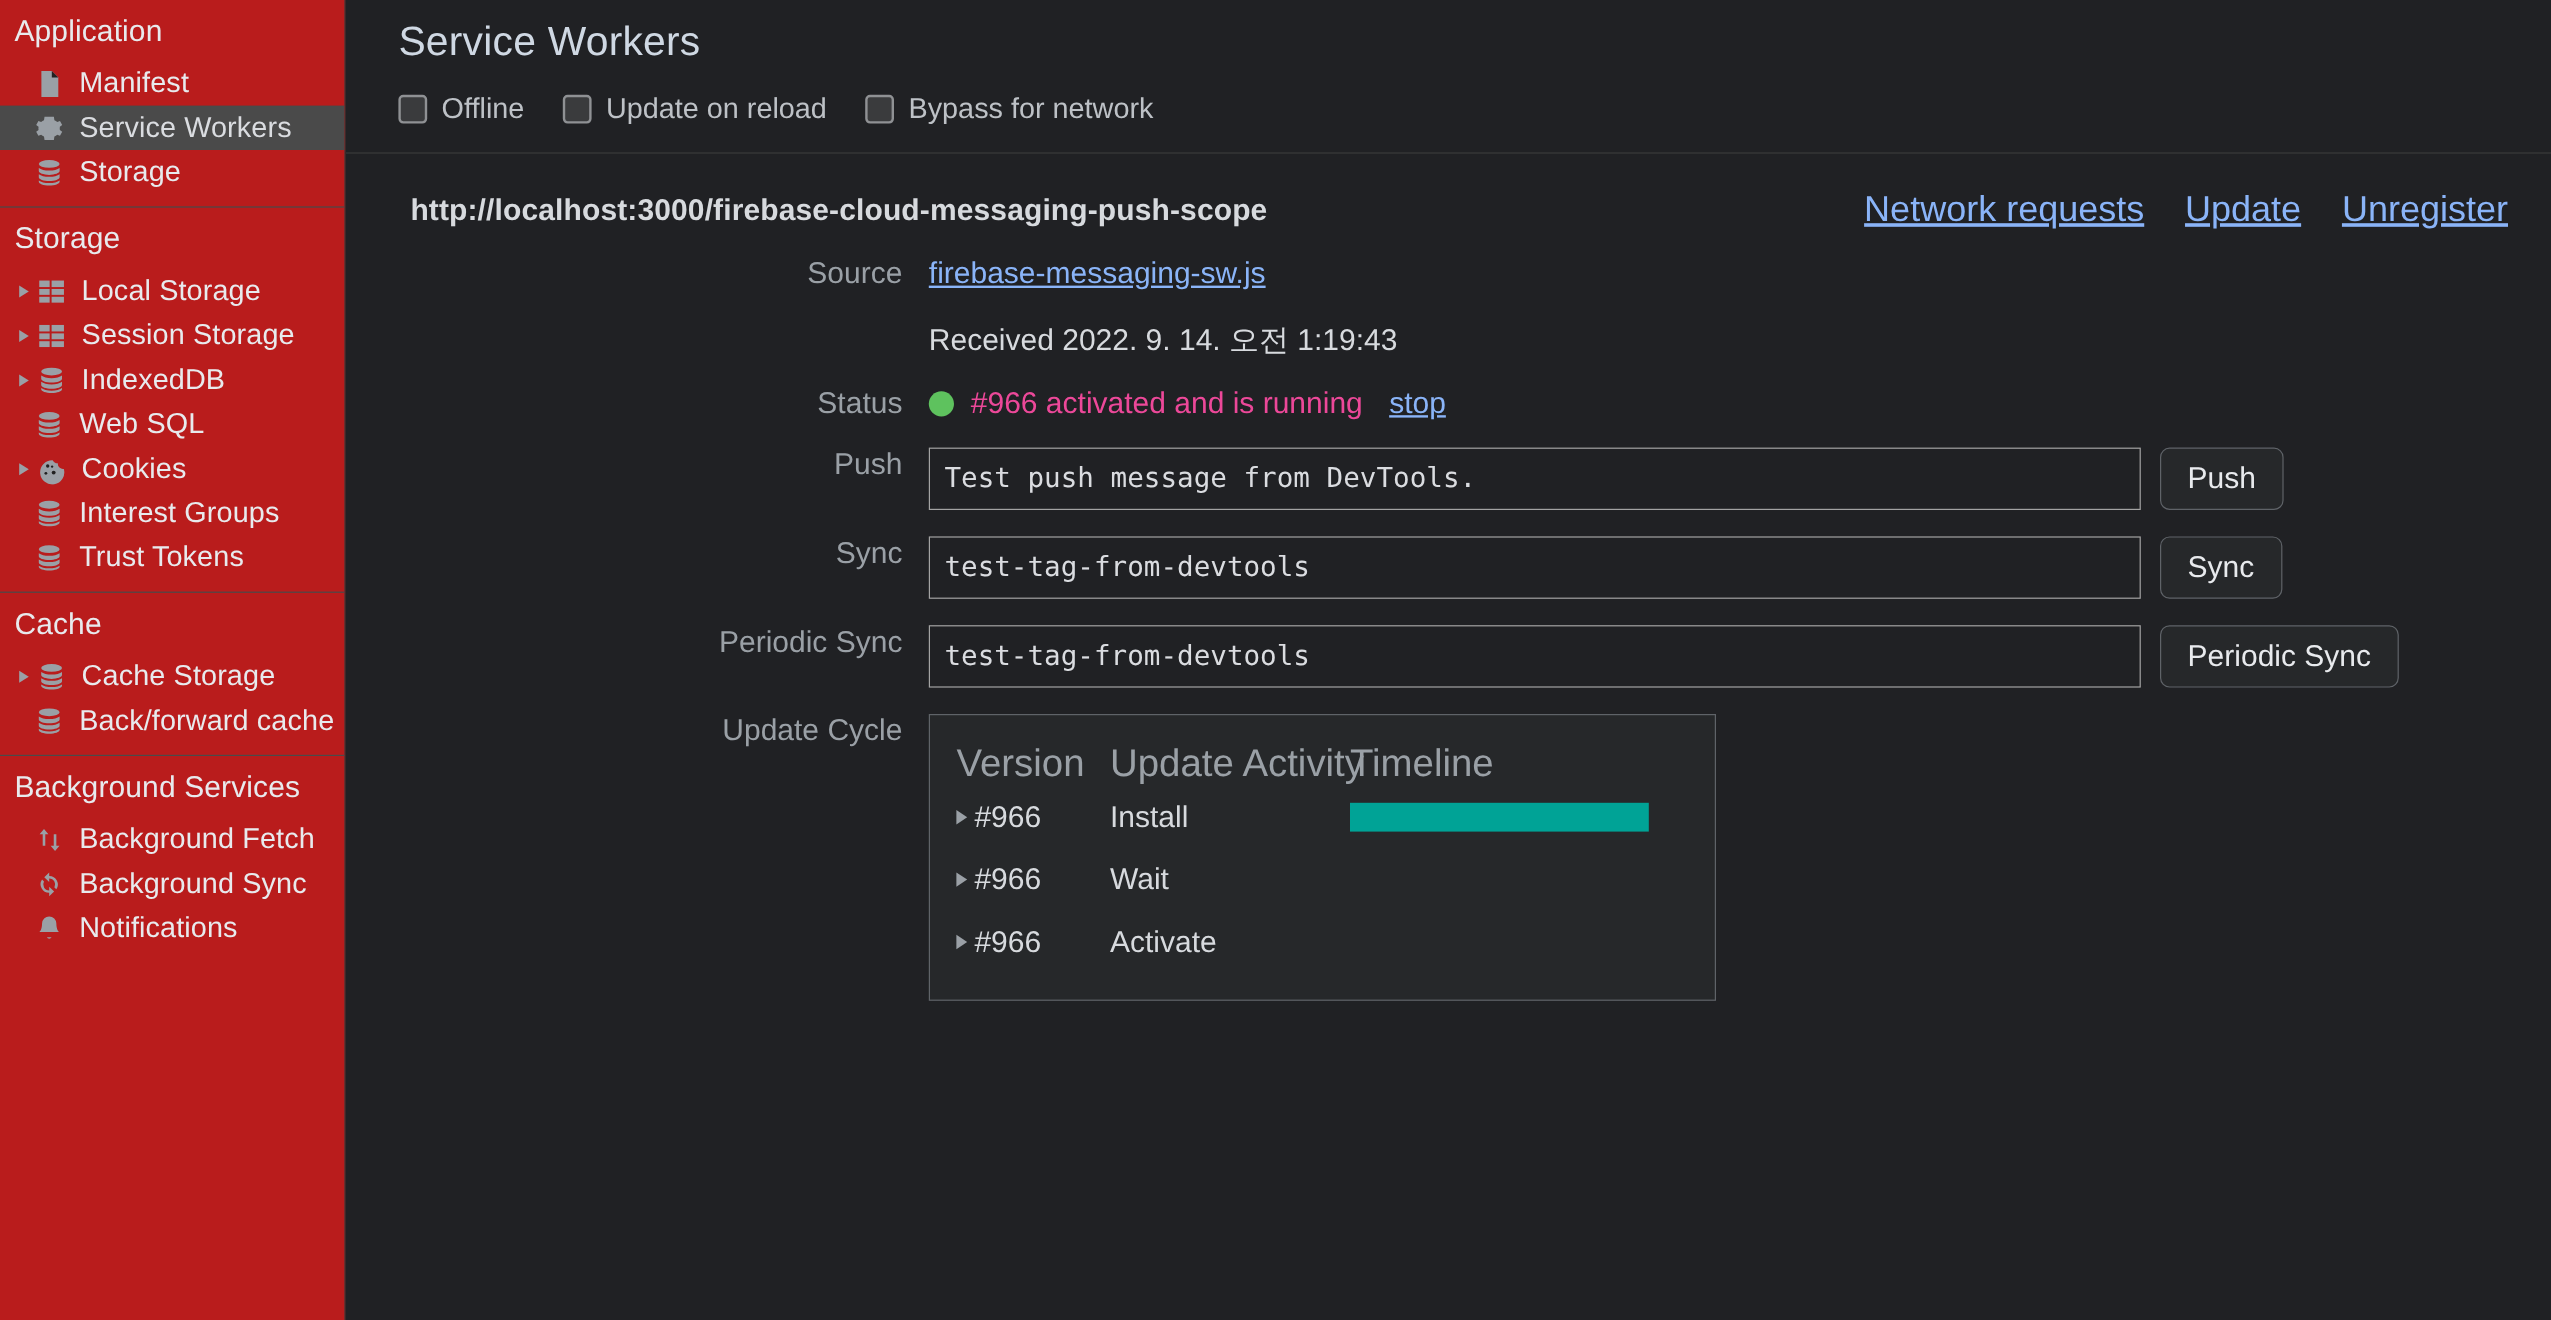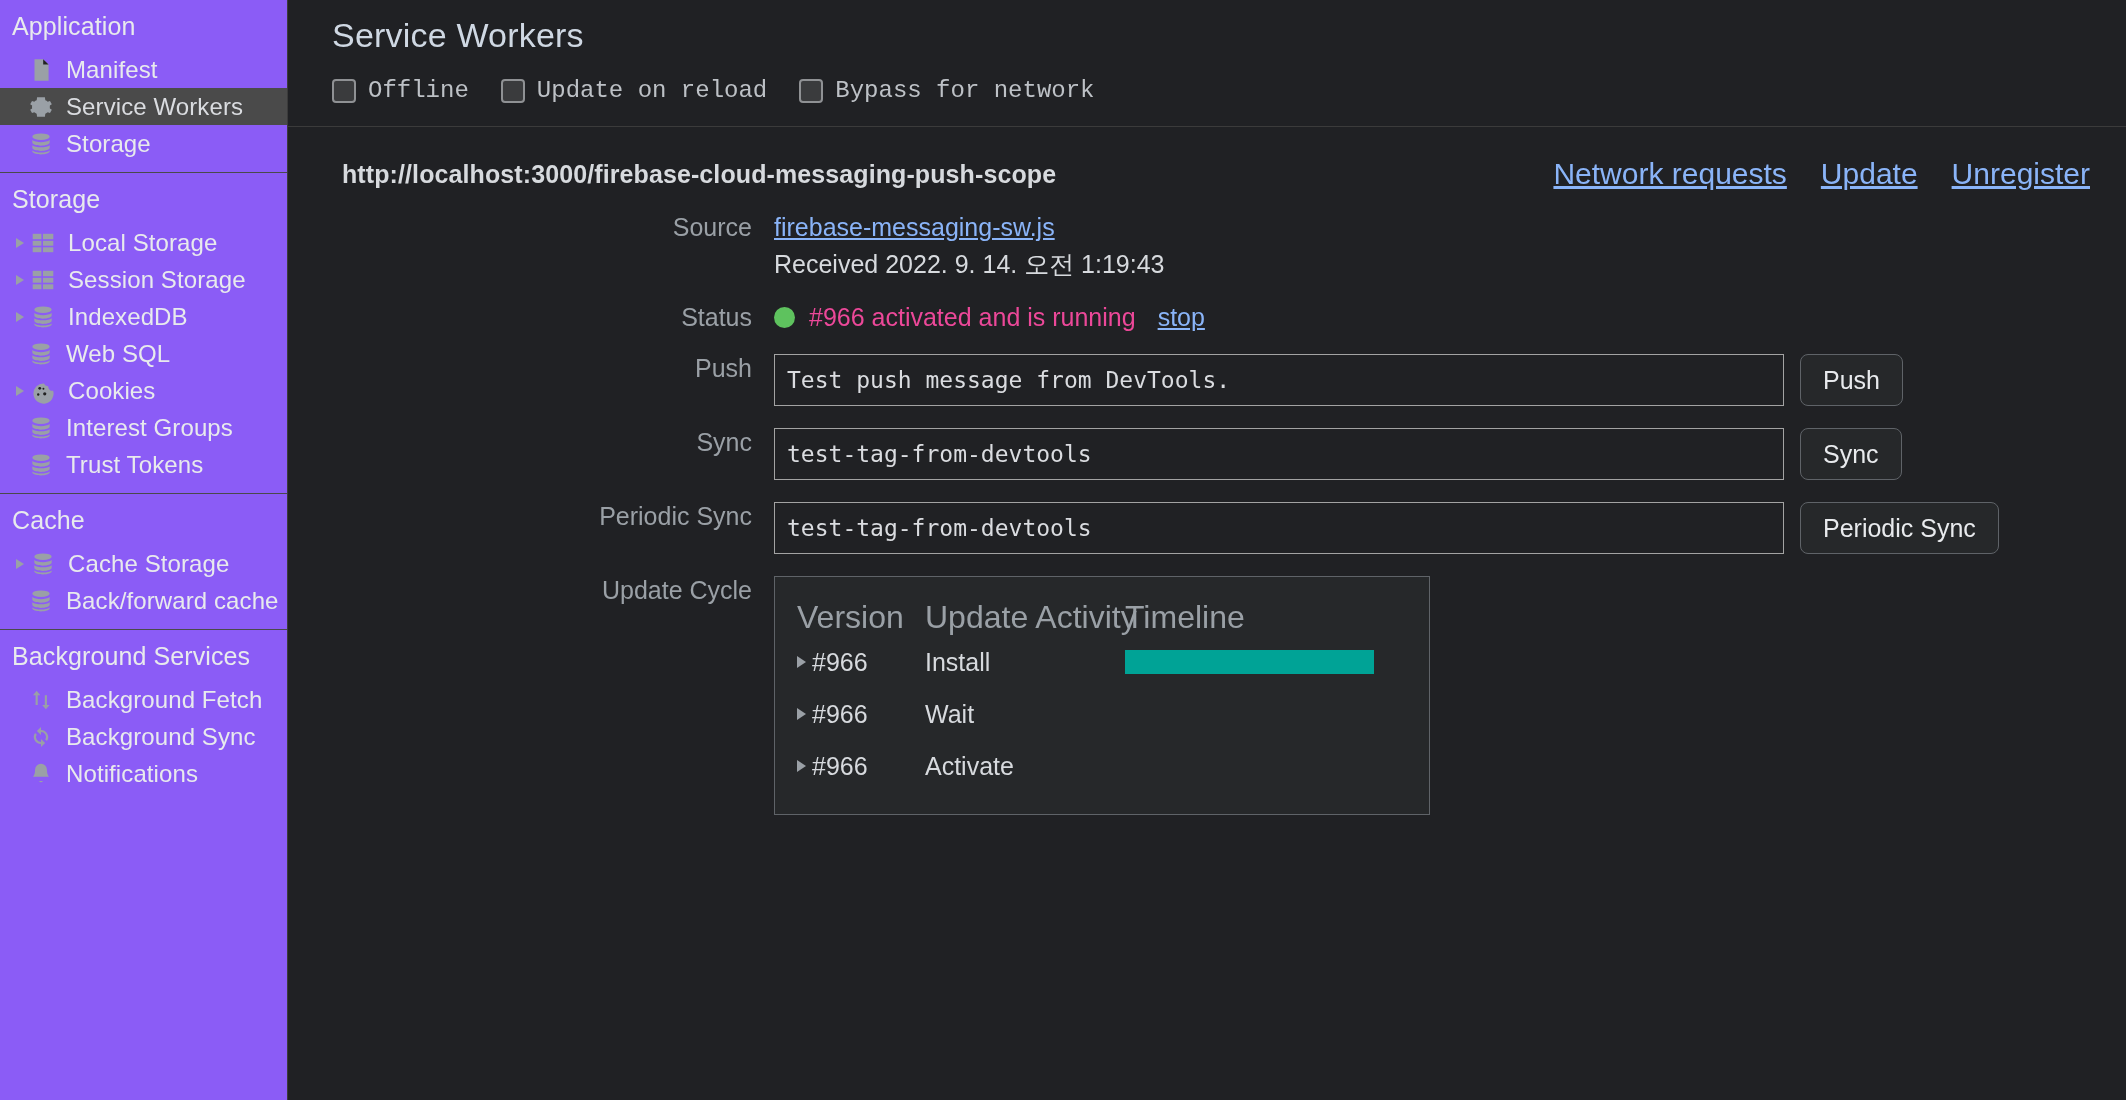--- a/index.html
+++ b/index.html
@@ -7,21 +7,21 @@
     width: 2126px; height: 1100px;
     background: #202124;
     font-family: "Liberation Sans", sans-serif;
     overflow: hidden;
   }
   .app { display: flex; width: 2126px; height: 1100px; }
 
   
   .sidebar {
     width: 288px; height: 1100px;
-    background: #8b5cf6;
+    background: #b91c1c;
     border-right: 1px solid #3b3b3b;
     flex: none; position: relative; overflow: hidden;
   }
   .sb-section { padding-bottom: 10px; }
   .sb-divider { height: 1px; background: #4a4a4a; margin: 0; }
   .sb-title {
     font-size: 25px; color: #e8eaed; font-weight: 400;
     padding: 12px 0 10px 12px; letter-spacing: .1px;
   }
   .sb-row {
@@ -52,21 +52,21 @@
   .main-title {
     font-size: 34px; color: #cfd8e3; font-weight: 400;
     padding: 16px 0 0 44px; letter-spacing: .2px;
   }
   .opts { display: flex; align-items: center; gap: 32px; padding: 22px 0 0 44px; }
   .opt { display: flex; align-items: center; gap: 12px; cursor: default; }
   .cbx {
     width: 24px; height: 24px; border: 2px solid #8f9194;
     border-radius: 4px; background: #3a3b3d; flex: none;
   }
-  .opt-label { font-size: 24px; color: #bdc1c6; white-space: nowrap; font-family: Liberation Mono, monospace; }
+  .opt-label { font-size: 24px; color: #bdc1c6; white-space: nowrap; }
   .hdr-rule {
     height: 1px; background: #3b3b3b; margin-top: 22px; width: 100%;
   }
 
   .sw-body { padding: 0 0 0 0; }
   .url-row {
     display: flex; align-items: center; justify-content: space-between;
     padding: 30px 36px 0 54px;
   }
   .url-text {
@@ -81,21 +81,21 @@
 
   .frow { display: flex; align-items: flex-start; margin-top: 22px; }
   .flabel {
     width: 486px; flex: none; text-align: right; padding-right: 22px;
     font-size: 25px; color: #9aa0a6; white-space: nowrap;
   }
   .fval { flex: 1; min-width: 0; }
   .src-link {
     font-size: 25px; color: #8ab4f8; text-decoration: underline; cursor: pointer;
   }
-  .received { font-size: 25px; color: #d7dade; margin-top: 6px; }
+  .received { font-size: 25px; color: #d7dade; margin-top: 24px; }
 
   .status-line { display: flex; align-items: center; gap: 14px; }
   .dot { width: 21px; height: 21px; border-radius: 50%; background: #5ec25e; flex: none; }
   .status-text { font-size: 25px; color: #ec4899; white-space: nowrap; }
   .stop-link { font-size: 25px; color: #8ab4f8; text-decoration: underline; cursor: pointer; margin-left: 8px; }
 
   .inrow { display: flex; align-items: center; }
   .tinput {
     width: 1010px; height: 52px; background: #202124;
     border: 1px solid #a3a3a3; color: #dadce0;

